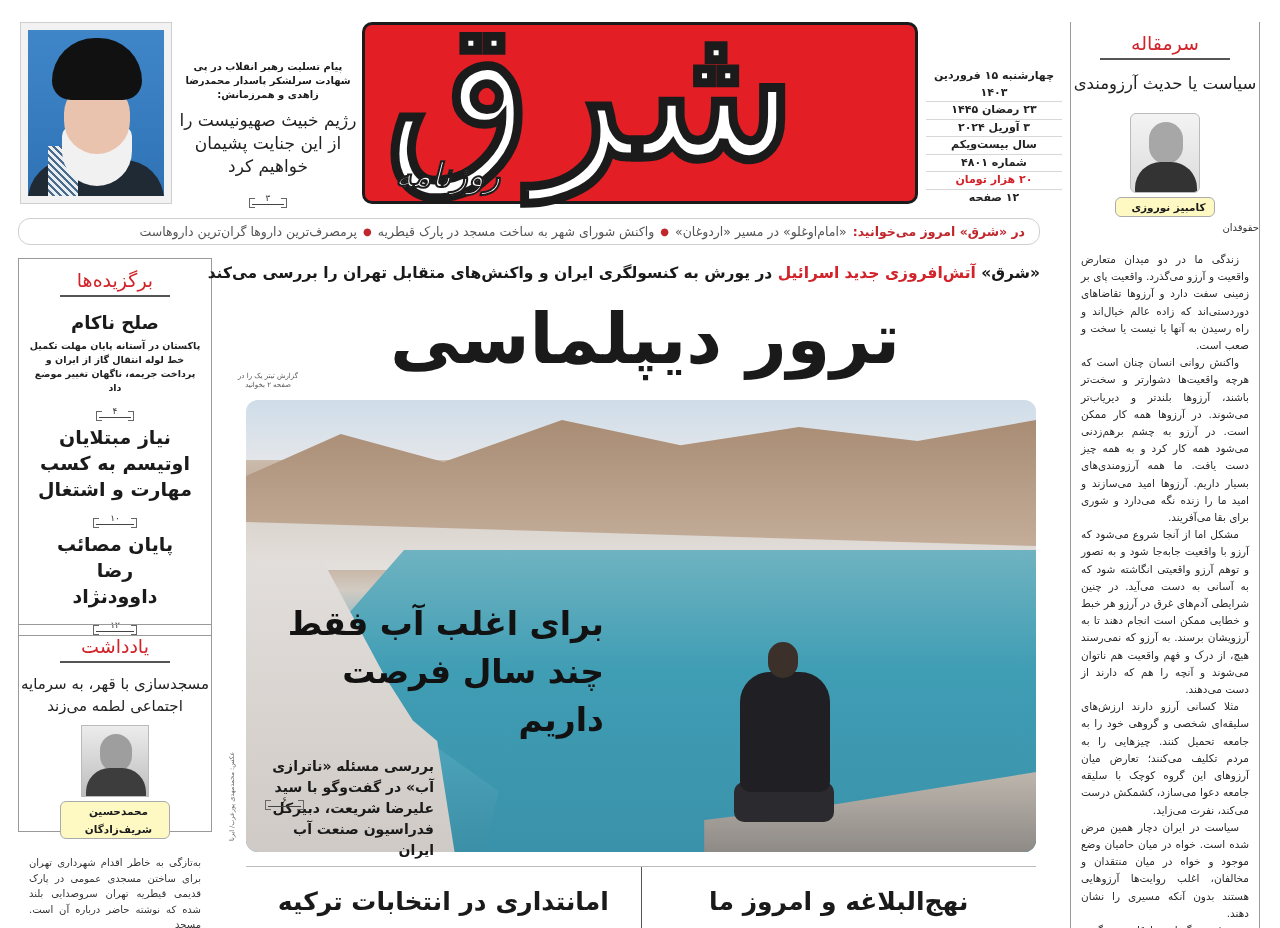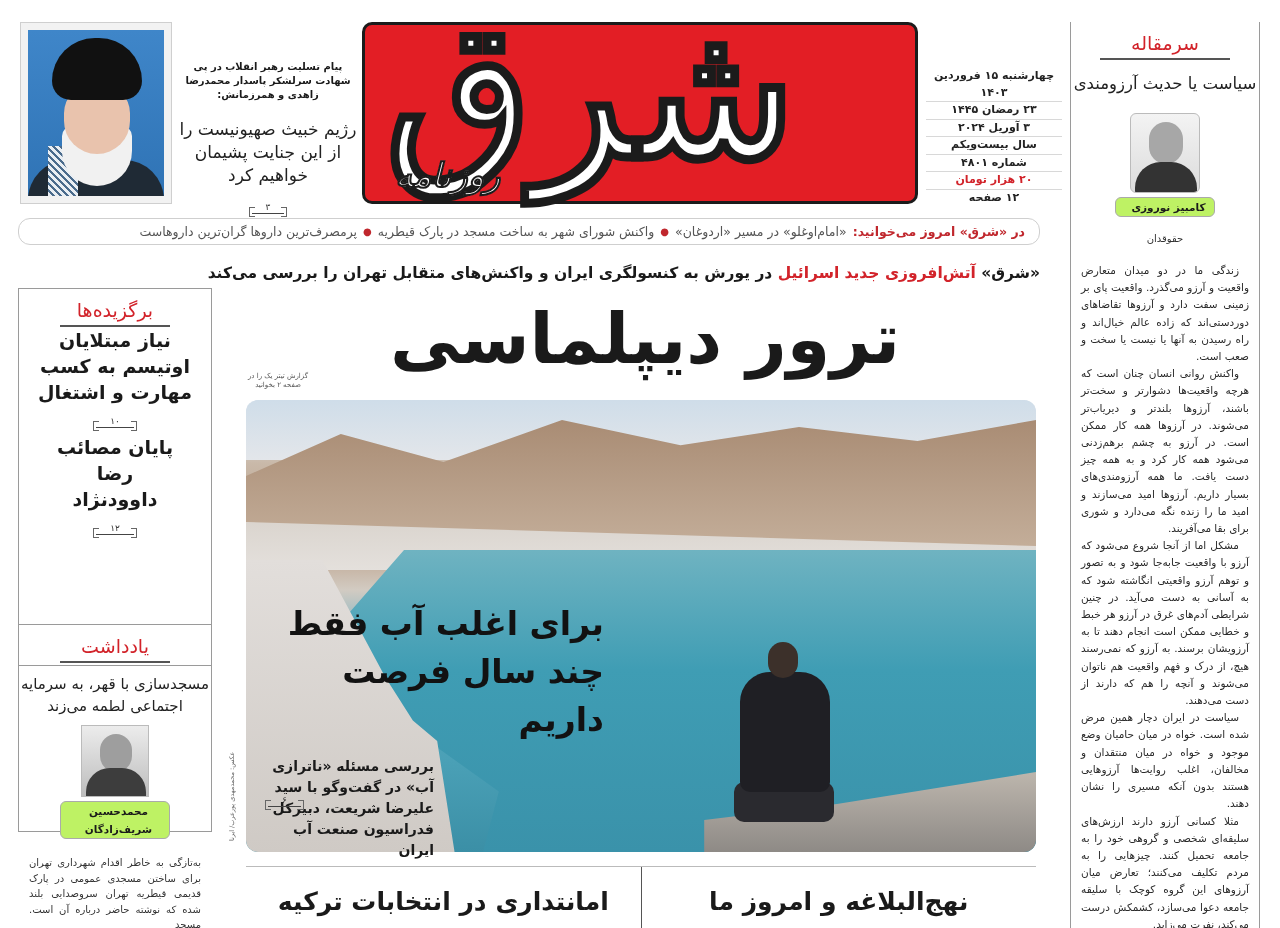--- a/index.html
+++ b/index.html
@@ -12,21 +12,21 @@
   .portrait-frame { left: 20px; top: 22px; width: 152px; height: 182px; border: 1px solid #cfcfcf; background: #f2f2f2; padding: 7px; }
   .portrait { width: 100%; height: 100%; background: linear-gradient(#3f86c9, #2f73b5); position: relative; overflow: hidden; }
   .turban { position: absolute; left: 24px; top: 8px; width: 90px; height: 62px; background: #111; border-radius: 45px 45px 20px 20px; }
   .face { position: absolute; left: 36px; top: 54px; width: 66px; height: 70px; background: #e9c3ad; border-radius: 30px 30px 34px 34px; }
   .beard { position: absolute; left: 34px; top: 96px; width: 70px; height: 60px; background: #f1f1f1; border-radius: 10px 10px 35px 35px; }
   .robe { position: absolute; left: 0; top: 130px; width: 100%; height: 40px; background: #1f2a35; border-radius: 40px 40px 0 0; }
   .scarf { position: absolute; left: 20px; top: 116px; width: 30px; height: 50px; background: repeating-linear-gradient(45deg,#e9eef3 0 3px,#4a6b8c 3px 5px); }
 
   .leader-msg { left: 178px; top: 60px; width: 180px; }
   .leader-kicker { font-size: 10px; font-weight: bold; line-height: 14px; text-align: center; }
-  .leader-quote { font-size: 17px; line-height: 23px; text-align: center; margin-top: 16px; color: #222; }
+  .leader-quote { font-size: 17px; line-height: 23px; text-align: center; margin-top: 7px; color: #222; }
   .pageref { display: inline-block; font-size: 9px; border-bottom: 1px solid #444; padding: 0 14px; line-height: 11px; position: relative; color: #333; }
   .pageref::before, .pageref::after { content: ""; position: absolute; bottom: -4px; width: 5px; height: 8px; border: 1px solid #666; }
   .pageref::before { left: -3px; border-right: none; }
   .pageref::after { right: -3px; border-left: none; }
 
   
   .masthead { left: 362px; top: 22px; width: 556px; height: 182px; background: #e31e25; border: 3px solid #1b1b1b; border-radius: 10px; overflow: visible; }
   .masthead-logo { position: absolute; left: 20px; top: -34px; font-family: "DejaVu Serif", serif; font-size: 190px; line-height: 200px; color: #fff; -webkit-text-stroke: 3px #1b1b1b; font-weight: bold; letter-spacing: -8px; }
   .masthead-sub { position: absolute; left: 30px; bottom: 6px; font-family: "DejaVu Serif", serif; font-size: 34px; color: #fff; -webkit-text-stroke: 1px #1b1b1b; font-style: italic; font-weight: bold; }
 
@@ -36,39 +36,39 @@
 
   
   .teaser { left: 18px; top: 218px; width: 1022px; height: 27px; border: 1px solid #cfcfcf; border-radius: 12px; display: flex; align-items: center; padding: 0 14px; font-size: 12.5px; white-space: nowrap; overflow: hidden; color: #555; gap: 6px; }
   .teaser .lead { color: #c0272d; font-weight: bold; }
   .teaser .dot { color: #c0272d; font-size: 10px; }
 
   
   .box { border: 1px solid #9a9a9a; }
   .sec-title { font-size: 19px; color: #d2232a; text-align: center; }
   .rule { margin: 4px auto 0; width: 110px; height: 2px; background: #555; position: relative; }
-  .picks { left: 18px; top: 258px; width: 194px; height: 378px; margin-top: 30px; }
+  .picks { left: 18px; top: 258px; width: 194px; height: 378px; }
   .picks h3 { font-size: 18px; text-align: center; font-weight: bold; line-height: 24px; }
   .picks .sub { font-size: 9.5px; text-align: center; line-height: 14px; font-weight: bold; color: #222; }
   .picks .big { font-size: 19px; font-weight: bold; text-align: center; line-height: 26px; }
   .ref-wrap { text-align: center; margin: 4px 0 6px; }
 
   .note { left: 18px; top: 624px; width: 194px; height: 208px; }
   .note h3 { font-size: 15px; line-height: 22px; text-align: center; font-weight: normal; margin-top: 10px; color: #222; }
   .note-photo { width: 68px; height: 72px; margin: 8px auto 0; background: linear-gradient(#ececec, #bdbdbd); border: 1px solid #bbb; position: relative; overflow: hidden; }
   .note-photo .h { position: absolute; left: 18px; top: 8px; width: 32px; height: 38px; border-radius: 16px; background: #9e9e9e; }
   .note-photo .b { position: absolute; left: 4px; top: 42px; width: 60px; height: 40px; border-radius: 24px 24px 0 0; background: #3d3d3d; }
-  .name-tag { margin: 4px auto 0; width: 110px; font-size: 10.5px; font-weight: bold; text-align: center; border: 1px solid #aaa; border-radius: 6px; background: #bef264; line-height: 18px; padding-left: 7px; }
+  .name-tag { margin: 4px auto 0; width: 110px; font-size: 10.5px; font-weight: bold; text-align: center; border: 1px solid #aaa; border-radius: 6px; background: #fef9c3; line-height: 18px; padding-left: 7px; }
   .note-body { font-size: 10px; line-height: 15.5px; margin: 16px 10px 0; text-align: justify; color: #333; }
 
   
   .kicker { left: 250px; top: 264px; width: 790px; text-align: center; font-size: 15.5px; font-weight: bold; white-space: nowrap; }
   .kicker .hl { color: #d2232a; }
   .headline { left: 250px; top: 294px; width: 790px; text-align: center; font-size: 70px; font-weight: bold; line-height: 90px; letter-spacing: 1px; }
-  .credit { left: 238px; top: 372px; width: 80px; font-size: 7px; line-height: 9px; color: #555; text-align: center; }
+  .credit { left: 228px; top: 372px; width: 80px; font-size: 7px; line-height: 9px; color: #555; text-align: center; }
 
   .photo { left: 246px; top: 400px; width: 790px; height: 452px; border-radius: 12px; overflow: hidden;
     background: linear-gradient(180deg, #dfe7ef 0%, #d7dbdf 6%, #c9b9a9 14%, #b9a08a 28%, #c4b09e 36%, #d2cbc2 42%, #8fb9c4 50%, #58a8bb 62%, #4aa0b6 80%, #3b8fa6 100%); }
   .photo .sky { position: absolute; left: 0; top: 0; width: 100%; height: 60px; background: linear-gradient(#cfdde9, #e3e6ea); }
   .photo .mount1 { position: absolute; left: 0; top: 20px; width: 100%; height: 140px; background: linear-gradient(180deg, #a98c74, #c6b19d); clip-path: polygon(0 40%, 12% 10%, 25% 30%, 40% 0, 55% 18%, 70% 5%, 85% 15%, 100% 0, 100% 100%, 0 100%); }
   .photo .bank { position: absolute; left: 0; top: 110px; width: 100%; height: 60px; background: linear-gradient(#d8d2cb, #e4e0dc); clip-path: polygon(0 20%, 100% 60%, 100% 100%, 0 100%); }
   .photo .lake { position: absolute; left: 0; top: 150px; width: 100%; height: 302px; background: linear-gradient(#6fb3c1, #3f9db4 40%, #3a92aa); clip-path: polygon(20% 0, 100% 0, 100% 100%, 30% 100%, 32% 80%, 16% 50%, 10% 30%); }
   .photo .shore { position: absolute; left: 0; top: 160px; width: 44%; height: 292px; background: linear-gradient(#e2dedb, #cfcac5); clip-path: polygon(0 0, 22% 0, 40% 40%, 48% 55%, 55% 62%, 60% 100%, 0 100%); }
   .photo .rocks { position: absolute; right: 0; bottom: 0; width: 42%; height: 80px; background: linear-gradient(#bdb6ad, #8e8a86); clip-path: polygon(0 60%, 40% 40%, 100% 0, 100% 100%, 0 100%); }
   .photo .man { position: absolute; left: 482px; top: 242px; width: 110px; height: 200px; }
@@ -85,21 +85,21 @@
   .bottom-row { left: 246px; top: 866px; width: 790px; height: 62px; border-top: 1px solid #bbb; display: flex; }
   .bottom-row .col { flex: 1; display: flex; align-items: center; justify-content: center; font-size: 25px; font-weight: bold; padding-top: 8px; }
   .bottom-row .sep { width: 1px; background: #555; margin-top: 0; }
 
   
   .editorial { left: 1070px; top: 22px; width: 190px; height: 906px; border-left: 1px solid #9a9a9a; border-right: 1px solid #9a9a9a; }
   .editorial h2 { font-size: 16.5px; text-align: center; font-weight: normal; margin-top: 14px; color: #222; }
   .ed-photo { width: 70px; height: 80px; margin: 20px auto 0; border: 1px solid #bbb; border-radius: 6px; background: linear-gradient(#f3f3f3,#dcdcdc); position: relative; overflow: hidden; }
   .ed-photo .h { position: absolute; left: 18px; top: 8px; width: 34px; height: 42px; border-radius: 17px; background: #a7a7a7; }
   .ed-photo .b { position: absolute; left: 4px; top: 48px; width: 62px; height: 40px; border-radius: 26px 26px 0 0; background: #333; }
-  .ed-role { font-size: 10px; text-align: center; margin-top: 16px; color: #333; }
+  .ed-role { font-size: 10px; text-align: right; margin-top: 5px; color: #333; }
   .ed-body { font-size: 10.5px; line-height: 17.2px; text-align: justify; margin: 18px 10px 0; color: #2a2a2a; }
   .ed-body p { text-indent: 10px; }
 </style>
 </head>
 <body>
 
 <div class="abs portrait-frame">
   <div class="portrait">
     <div class="robe"></div>
       <div class="scarf"></div>
@@ -135,20 +135,25 @@
   <span>«امام‌اوغلو» در مسیر «اردوغان»</span>
   <span class="dot">●</span>
   <span>واکنش شورای شهر به ساخت مسجد در پارک قیطریه</span>
   <span class="dot">●</span>
   <span>پرمصرف‌ترین داروها گران‌ترین داروهاست</span>
 </div>
 
 <div class="abs box picks">
   <div class="sec-title" style="margin-top:10px">برگزیده‌ها</div>
   <div class="rule"></div>
+  <div style="margin-top:14px">
+    <h3>صلح ناکام</h3>
+    <div class="sub" style="margin:4px 8px 0">پاکستان در آستانه پایان مهلت تکمیل خط لوله انتقال گاز از ایران و پرداخت جریمه، ناگهان تغییر موضع داد</div>
+    <div class="ref-wrap"><span class="pageref">۴</span></div>
+  </div>
   <div>
     <div class="big" style="padding:0 6px">نیاز مبتلایان اوتیسم به کسب مهارت و اشتغال</div>
     <div class="ref-wrap"><span class="pageref">۱۰</span></div>
   </div>
   <div>
     <div class="big" style="padding:0 34px; font-weight:bold">پایان مصائب رضا داوودنژاد</div>
     <div class="ref-wrap"><span class="pageref">۱۲</span></div>
   </div>
 </div>
 
@@ -206,17 +211,17 @@
   <div class="ed-photo">
       <div class="h"></div>
       <div class="b"></div>
     </div>
   <div class="name-tag" style="width:100px">کامبیز نوروزی</div>
   <div class="ed-role">حقوقدان</div>
   <div class="ed-body">
     <p>زندگی ما در دو میدان متعارض واقعیت و آرزو می‌گذرد. واقعیت پای بر زمینی سفت دارد و آرزوها تقاضاهای دوردستی‌اند که زاده عالم خیال‌اند و راه رسیدن به آنها یا نیست یا سخت و صعب است.</p>
     <p>واکنش روانی انسان چنان است که هرچه واقعیت‌ها دشوارتر و سخت‌تر باشند، آرزوها بلندتر و دیریاب‌تر می‌شوند. در آرزوها همه کار ممکن است. در آرزو به چشم برهم‌زدنی می‌شود همه کار کرد و به همه چیز دست یافت. ما همه آرزومندی‌های بسیار داریم. آرزوها امید می‌سازند و امید ما را زنده نگه می‌دارد و شوری برای بقا می‌آفریند.</p>
     <p>مشکل اما از آنجا شروع می‌شود که آرزو با واقعیت جابه‌جا شود و به تصور و توهم آرزو واقعیتی انگاشته شود که به آسانی به دست می‌آید. در چنین شرایطی آدم‌های غرق در آرزو هر خبط و خطایی ممکن است انجام دهند تا به آرزویشان برسند. به آرزو که نمی‌رسند هیچ، از درک و فهم واقعیت هم ناتوان می‌شوند و آنچه را هم که دارند از دست می‌دهند.</p>
+    <p>مثلا کسانی آرزو دارند ارزش‌های سلیقه‌ای شخصی و گروهی خود را به جامعه تحمیل کنند. چیزهایی را به مردم تکلیف می‌کنند؛ تعارض میان آرزوهای این گروه کوچک با سلیقه جامعه دعوا می‌سازد، کشمکش درست می‌کند، نفرت می‌زاید.</p>
     <p>سیاست در ایران دچار همین مرض شده است. خواه در میان حامیان وضع موجود و خواه در میان منتقدان و مخالفان، اغلب روایت‌ها آرزوهایی هستند بدون آنکه مسیری را نشان دهند.</p>
-    <p>مثلا کسانی آرزو دارند ارزش‌های سلیقه‌ای شخصی و گروهی خود را به جامعه تحمیل کنند. چیزهایی را به مردم تکلیف می‌کنند؛ تعارض میان آرزوهای این گروه کوچک با سلیقه جامعه دعوا می‌سازد، کشمکش درست می‌کند، نفرت می‌زاید.</p>
     <p>بر فرض گفتار صادقانه، می‌گویند چند میلیون خانه می‌سازیم برای مردم. زمین سفت واقعیت اما چیز دیگری تحمیل می‌کند. می‌گویند ارزانی می‌شود. گرانی اما تسمه از گرده مردم می‌کشد. نمونه‌ها زیاد هستند. برنامه‌ها و بودجه‌ها را ببینید. اغلب از همین جنس‌اند و آخر سر به جایی نمی‌رسند. برنامه می‌نویسند برای کاهش تورم، به افزایش تورم می‌انجامد. برنامه می‌نویسند برای افزایش رشد اقتصادی یا</p>
   </div>
 </div>
 
 </body></html>

